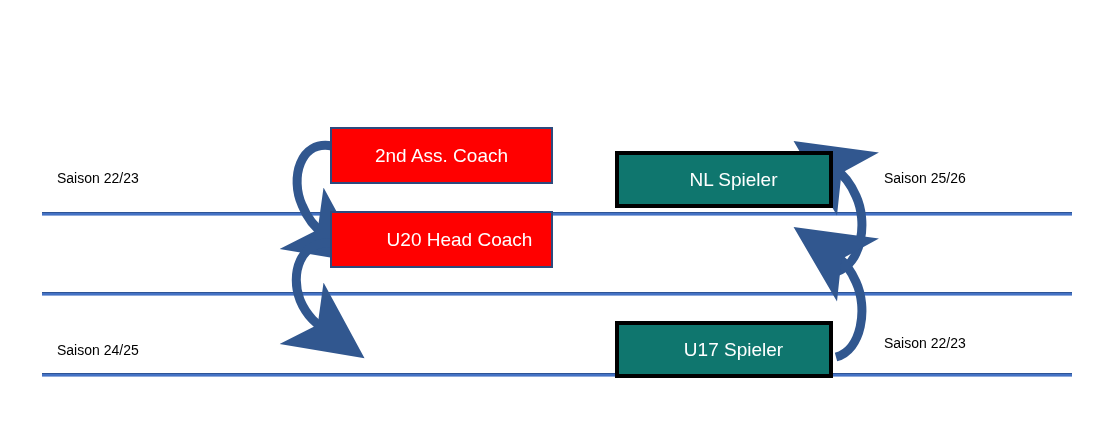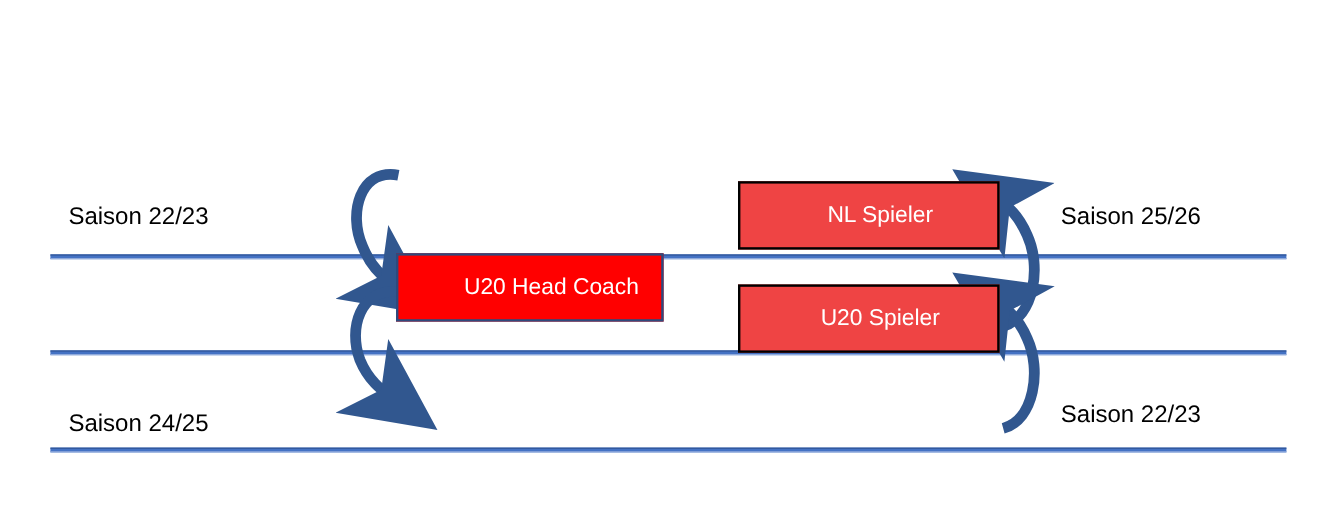--- a/index.html
+++ b/index.html
@@ -27,21 +27,21 @@
     border-bottom: 1px solid #8FAADC;
     box-sizing: border-box;
   }
   .line-1 { top: 212px; }
   .line-2 { top: 292px; }
   .line-3 { top: 373px; }
 
   .season-label {
     position: absolute;
     color: #000000;
-    font-size: 20px;
+    font-size: 14px;
     font-family: "Liberation Sans", sans-serif;
     white-space: nowrap;
     letter-spacing: 0px;
   }
   .season-left { left: 57px; }
   .season-right { left: 884px; text-align: center; }
 
   .node-box {
     position: absolute;
     box-sizing: border-box;
@@ -51,22 +51,22 @@
     color: #ffffff;
     font-size: 19px;
     font-family: "Liberation Sans", sans-serif;
     white-space: nowrap;
   }
   .node-red {
     background: #FF0000;
     border: 2px solid #2E4A7D;
   }
   .node-blue {
-    background: #ef4444;
-    border: 2px solid #000000;
+    background: #0f766e;
+    border: 4px solid #000000;
     padding-left: 19px;
   }
 
   #arrows {
     position: absolute;
     left: 0;
     top: 0;
     width: 1114px;
     height: 439px;
     pointer-events: none;
@@ -107,18 +107,19 @@
       <path d="M 836,357 C 862,350 868,308 856,282 C 849,266 840,258 834,254" fill="none" stroke="#31578F" stroke-width="9" stroke-linecap="butt" marker-end="url(#ah-up)"></path>
     </g>
   </svg>
 
   <div class="season-label season-left" style="top:170px">Saison 22/23</div>
   <div class="season-label season-left" style="top:342px">Saison 24/25</div>
 
   <div class="season-label season-right" style="top:170px">Saison 25/26</div>
   <div class="season-label season-right" style="top:335px">Saison 22/23</div>
 
+  <div class="node-box node-red" style="left:330px; top:127px; width:223px; height:57px;">2nd Ass. Coach</div>
   <div class="node-box node-red" style="left:330px; top:211px; width:223px; height:57px;padding-left:36px;">U20 Head Coach</div>
 
   <div class="node-box node-blue" style="left:615px; top:151px; width:218px; height:57px;">NL Spieler</div>
-  <div class="node-box node-blue" style="left:615px; top:237px; width:218px; height:57px;">U20 Spieler</div>
+  <div class="node-box node-blue" style="left:615px; top:321px; width:218px; height:57px;">U17 Spieler</div>
 
 </div>
 
 </body></html>

